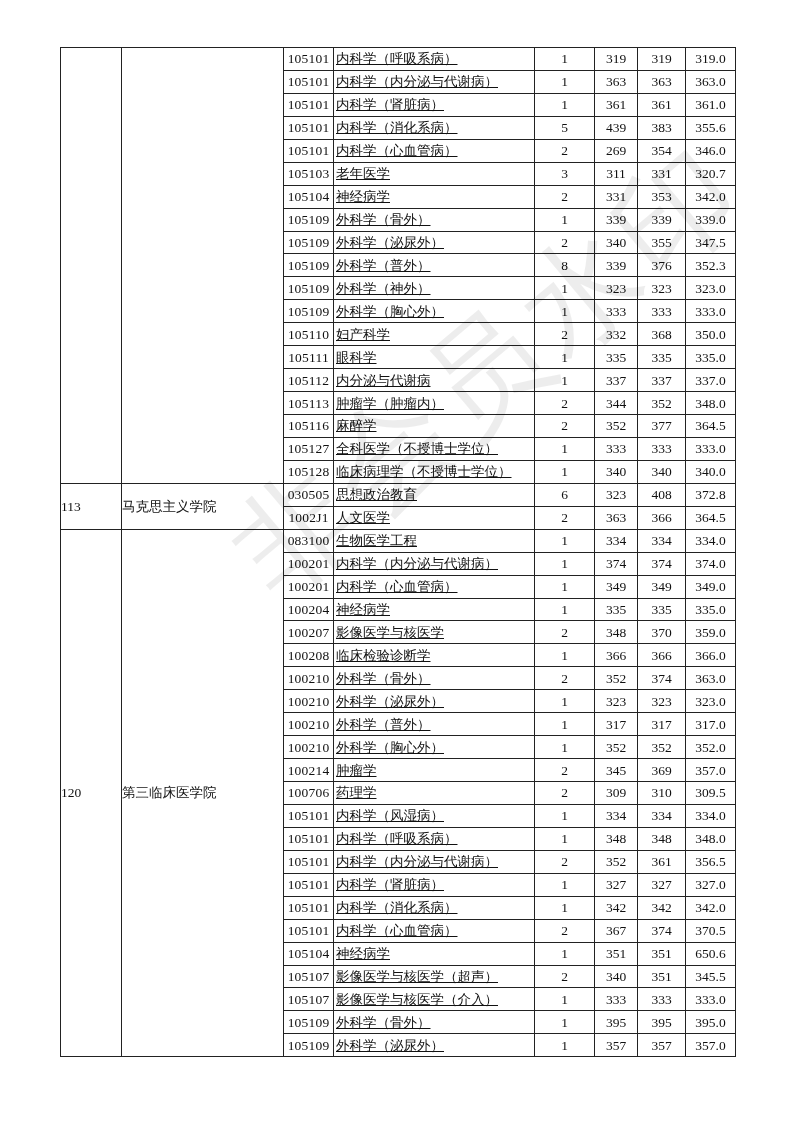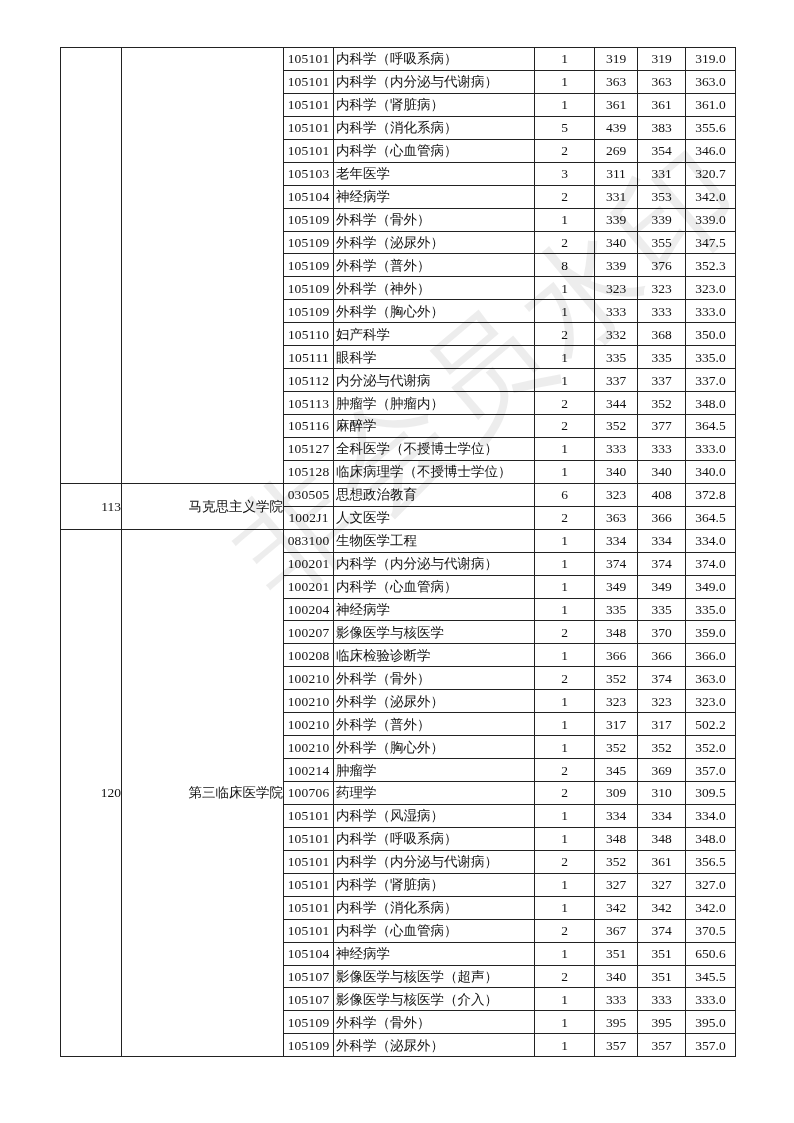--- a/index.html
+++ b/index.html
@@ -3,26 +3,26 @@
 <meta charset="utf-8">
 <style>
   html, body { margin: 0; padding: 0; background: #ffffff; }
   body { width: 794px; height: 1123px; position: relative; overflow: hidden;
          font-family: "Liberation Serif", "DejaVu Serif", serif; color: #111; }
   .page { position: absolute; left: 0; top: 0; width: 794px; height: 1123px; border-radius: 32px; }
   table.grid { position: absolute; left: 60px; top: 47px; border-collapse: collapse;
                table-layout: fixed; width: 675px; }
   table.grid td { border: 1px solid #222; height: 21.95px; padding: 0; font-size: 13.5px;
                   line-height: 21px; white-space: nowrap; overflow: hidden; }
-  table.grid tr.row-gt td.c-group, table.grid td.c-group { text-align: right; vertical-align: middle; }
+  table.grid tr.row-gt td.c-group, table.grid td.c-group { text-align: left; vertical-align: middle; }
   col.w1 { width: 61px; } col.w2 { width: 162px; } col.w3 { width: 50px; }
   col.w4 { width: 201px; } col.w5 { width: 60px; } col.w6 { width: 43px; }
   col.w7 { width: 48px; } col.w8 { width: 50px; }
   td.code { text-align: center; letter-spacing: 0.2px; }
-  td.name { text-align: left; padding-left: 2px !important; }
+  td.name { text-align: left; padding-left: 2px !important; text-decoration: underline; }
   td.num { text-align: center; }
   td.c-college { font-size: 13.5px; }
   .watermark { position: absolute; left: 170px; top: 360px; width: 520px; height: 360px;
                pointer-events: none; z-index: 5; }
   .watermark span { position: absolute; left: 30px; top: 150px; font-size: 118px;
                     font-family: "DejaVu Sans", sans-serif; color: rgba(0,0,0,0.07);
                     transform: rotate(-40deg); transform-origin: left top;
                     white-space: nowrap; letter-spacing: 6px; }
 </style>
 </head>
@@ -278,21 +278,21 @@
           <td class="num">323</td>
           <td class="num">323</td>
           <td class="num">323.0</td>
         </tr>
         <tr>
           <td class="code">100210</td>
           <td class="name">外科学（普外）</td>
           <td class="num">1</td>
           <td class="num">317</td>
           <td class="num">317</td>
-          <td class="num">502.2</td>
+          <td class="num">317.0</td>
         </tr>
         <tr>
           <td class="code">100210</td>
           <td class="name">外科学（胸心外）</td>
           <td class="num">1</td>
           <td class="num">352</td>
           <td class="num">352</td>
           <td class="num">352.0</td>
         </tr>
         <tr>

